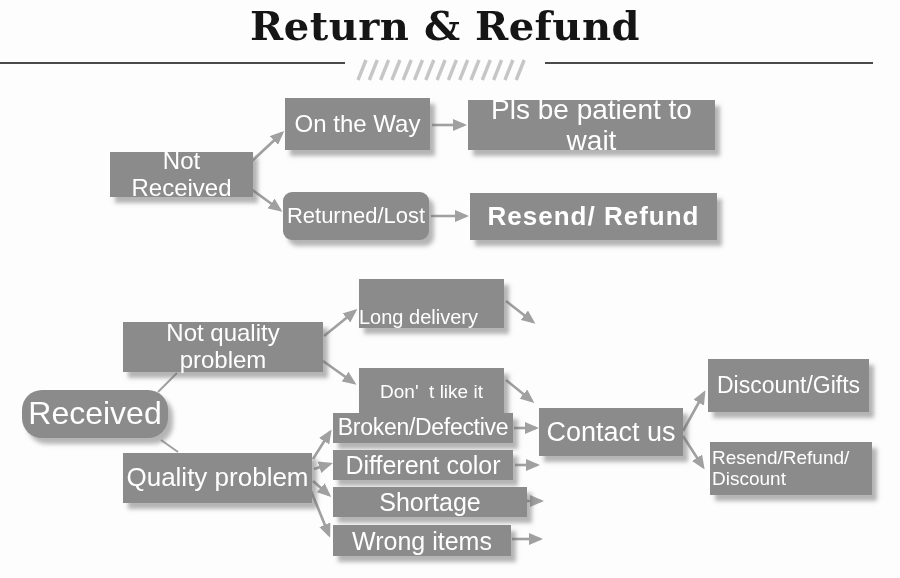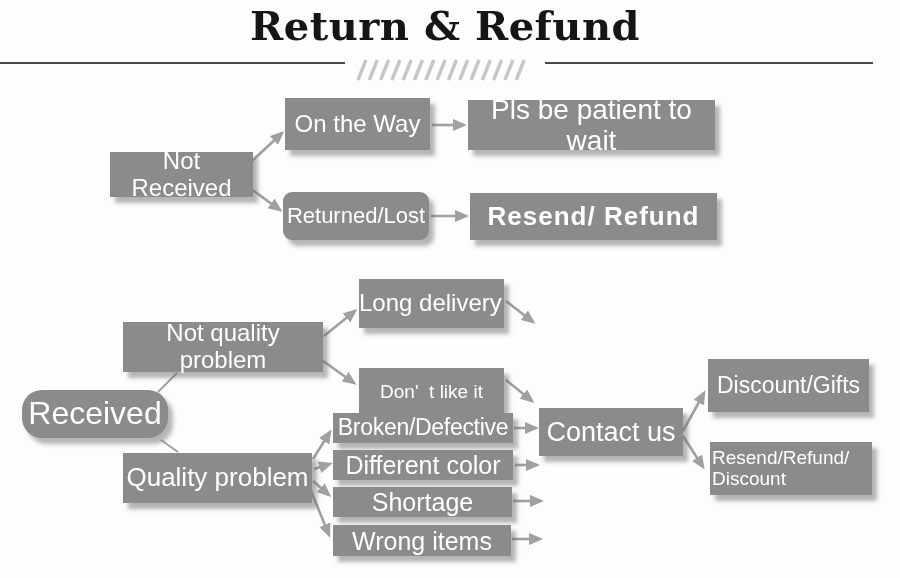--- a/index.html
+++ b/index.html
@@ -96,26 +96,26 @@
   </svg>
 
   <div id="nodes" data-name="flowchart-nodes">
       <div class="node" data-name="node-not-received" style="left: 110px; top: 152px; width: 143px; height: 45px; font-size: 24px;"><span data-name="node-label-not-received">Not Received</span></div>
       <div class="node" data-name="node-on-the-way" style="left: 285px; top: 98px; width: 145px; height: 52px; font-size: 24px;"><span data-name="node-label-on-the-way">On the Way</span></div>
       <div class="node" data-name="node-pls-be-patient-to-wait" style="left: 468px; top: 100px; width: 247px; height: 50px; font-size: 28px;"><span data-name="node-label-pls-be-patient-to-wait">Pls be patient to wait</span></div>
       <div class="node" data-name="node-returned-lost" style="left: 283px; top: 192px; width: 146px; height: 48px; font-size: 22px; border-radius: 9px;"><span data-name="node-label-returned-lost">Returned/Lost</span></div>
       <div class="node" data-name="node-resend-refund" style="left: 470px; top: 193px; width: 247px; height: 47px; font-size: 26px;"><span data-name="node-label-resend-refund">Resend/ Refund</span></div>
       <div class="node" data-name="node-received" style="left: 22px; top: 390px; width: 146px; height: 48px; font-size: 32px; border-radius: 20px;"><span data-name="node-label-received">Received</span></div>
       <div class="node" data-name="node-not-quality-problem" style="left: 123px; top: 322px; width: 200px; height: 50px; font-size: 24px;"><span data-name="node-label-not-quality-problem">Not quality problem</span></div>
-      <div class="node" data-name="node-long-delivery" style="left: 359px; top: 279px; width: 145px; height: 49px; font-size: 24px;"><span data-name="node-label-long-delivery">Long delivery</span></div>
+      <div class="node" data-name="node-long-delivery" style="left: 359px; top: 279px; width: 145px; height: 49px; font-size: 20px; align-items: flex-end;"><span data-name="node-label-long-delivery">Long delivery</span></div>
       <div class="node" data-name="node-dont-like-it" style="left: 359px; top: 368px; width: 145px; height: 47px; font-size: 19px;"><span data-name="node-label-dont-like-it">Don'  t like it</span></div>
       <div class="node" data-name="node-quality-problem" style="left: 123px; top: 453px; width: 189px; height: 50px; font-size: 26px;"><span data-name="node-label-quality-problem">Quality problem</span></div>
       <div class="node" data-name="node-broken-defective" style="left: 333px; top: 413px; width: 180px; height: 30px; font-size: 23px;"><span data-name="node-label-broken-defective">Broken/Defective</span></div>
       <div class="node" data-name="node-different-color" style="left: 333px; top: 450px; width: 180px; height: 30px; font-size: 25px;"><span data-name="node-label-different-color">Different color</span></div>
-      <div class="node" data-name="node-shortage" style="left: 333px; top: 487px; width: 179px; height: 30px; font-size: 25px;"><span data-name="node-label-shortage">Shortage</span></div>
+      <div class="node" data-name="node-shortage" style="left: 333px; top: 487px; width: 194px; height: 30px; font-size: 25px;"><span data-name="node-label-shortage">Shortage</span></div>
       <div class="node" data-name="node-wrong-items" style="left: 333px; top: 525px; width: 178px; height: 31px; font-size: 25px;"><span data-name="node-label-wrong-items">Wrong items</span></div>
       <div class="node" data-name="node-contact-us" style="left: 539px; top: 408px; width: 144px; height: 48px; font-size: 27px;"><span data-name="node-label-contact-us">Contact us</span></div>
       <div class="node" data-name="node-discount-gifts" style="left: 708px; top: 359px; width: 161px; height: 53px; font-size: 23px;"><span data-name="node-label-discount-gifts">Discount/Gifts</span></div>
       <div class="node" data-name="node-resend-refund-discount" style="left: 710px; top: 442px; width: 162px; height: 53px; font-size: 19px;"><span data-name="node-label-resend-refund-discount">Resend/Refund/
 Discount</span></div>
     </div>
 
 </div>
 
 </body></html>

